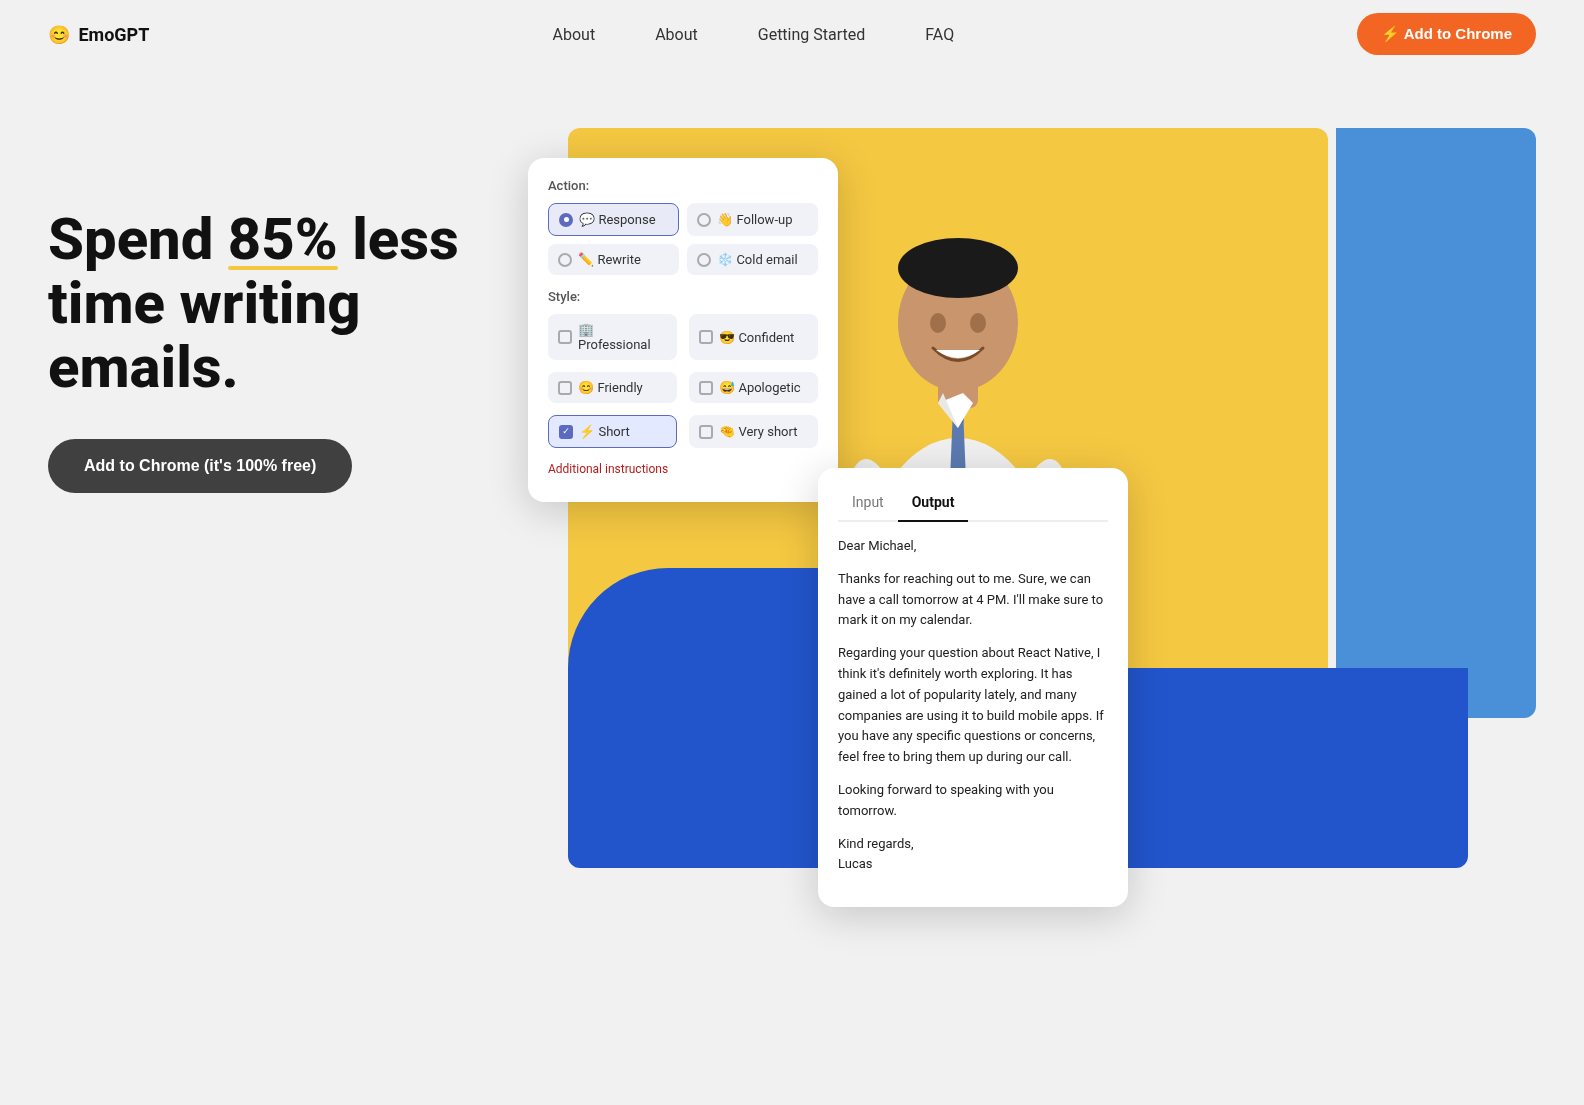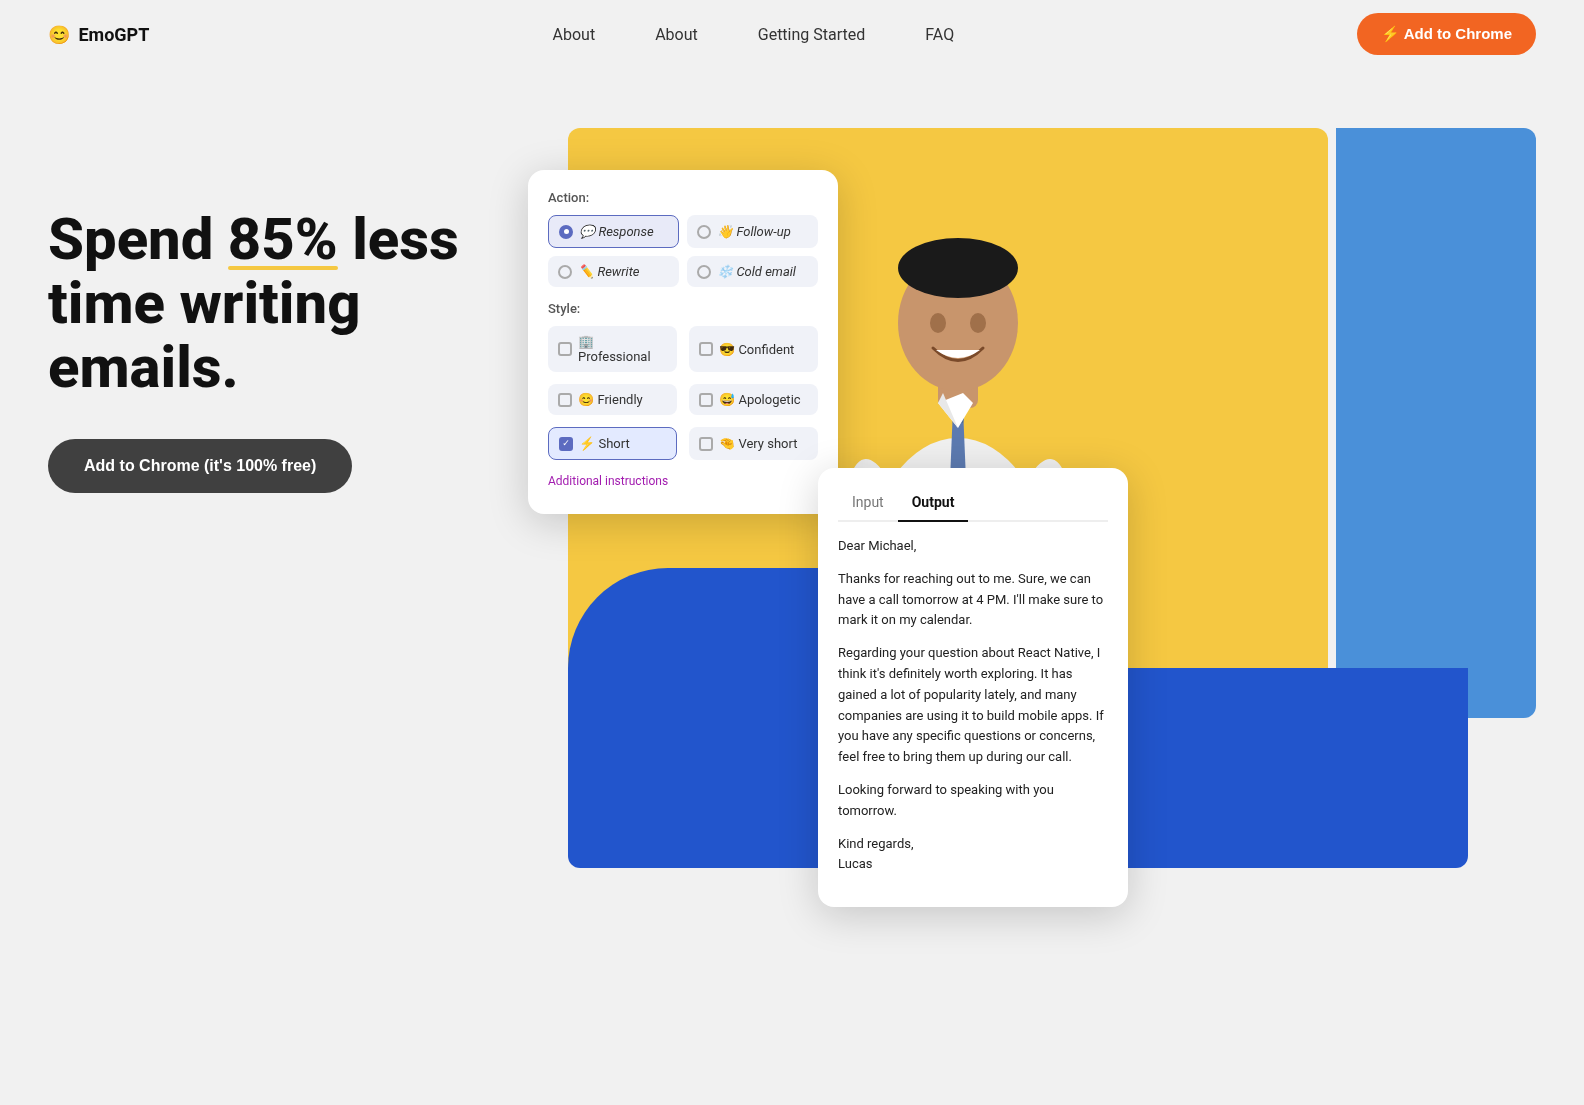--- a/index.html
+++ b/index.html
@@ -122,41 +122,40 @@
       width: 200px;
       height: 590px;
       background: #4a90d9;
       border-radius: 0 12px 12px 0;
       z-index: 0;
     }
 
     
     .ui-card {
       position: absolute;
-      top: 42px;
+      top: 30px;
       left: 0px;
       width: 310px;
       background: #fff;
       border-radius: 16px;
       box-shadow: 0 8px 40px rgba(0,0,0,0.18);
       padding: 20px;
       z-index: 10;
     }
     .card-section-label {
       font-size: 13px;
       color: #555;
       margin-bottom: 10px;
       font-weight: 500;
     }
     .radio-grid {
       display: grid;
       grid-template-columns: 1fr 1fr;
       gap: 8px;
       margin-bottom: 14px;
-      font-style: italic;
     }
     .radio-option {
       display: flex;
       align-items: center;
       gap: 6px;
       font-size: 13px;
       color: #333;
       background: #f0f2f8;
       border-radius: 8px;
       padding: 8px 10px;
@@ -224,21 +223,21 @@
       background: #5c6bc0;
     }
     .checkbox-box.checked::after {
       content: '✓';
       color: #fff;
       font-size: 9px;
       line-height: 1;
     }
     .additional-label {
       font-size: 12px;
-      color: #a21caf;
+      color: #b91c1c;
       margin-bottom: 6px;
     }
     .additional-input {
       width: 100%;
       border: 1px solid #ddd;
       border-radius: 8px;
       padding: 10px 12px;
       font-size: 12px;
       color: #999;
       outline: none;

